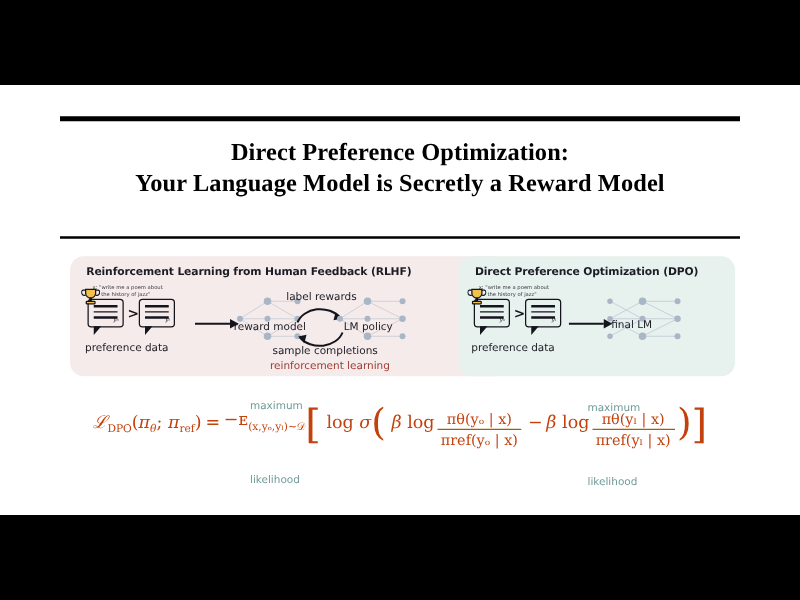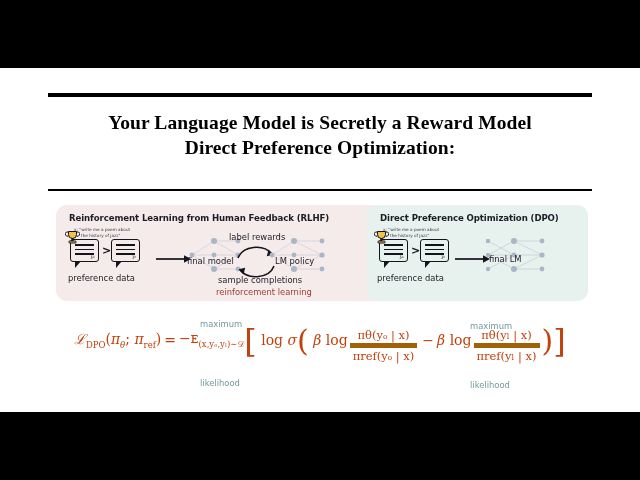--- a/index.html
+++ b/index.html
@@ -289,39 +289,39 @@
   }
   .frac {
     display: inline-flex;
     flex-direction: column;
     align-items: center;
     vertical-align: middle;
     margin: 0 2px;
     font-size: 11.5px;
   }
   .frac .num { padding: 0 3px 1px 3px; margin-top: 12px; }
-  .frac .den { padding: 1px 3px 0 3px; border-top: 5px solid #a16207; }
+  .frac .den { padding: 1px 3px 0 3px; border-top: 1px solid #a16207; }
   .gk { font-style: italic; }
   .op { margin: 0 3px; }
   .nw { white-space: nowrap; }
 </style>
 </head>
 <body>
 
 <div id="slide-frame">
 
   <div class="bar" id="bar-top"></div>
   <div class="bar" id="bar-bottom"></div>
 
   <div id="slide-canvas">
 
     <div id="rule-top"></div>
     <div id="title">
+      <span class="tl">Direct Preference Optimization:</span>
       <span class="tl">Your Language Model is Secretly a Reward Model</span>
-      <span class="tl">Direct Preference Optimization:</span>
     </div>
     <div id="rule-bottom"></div>
 
     <div class="panel" id="panel-rlhf">
       <div class="panel-title">Reinforcement Learning from Human Feedback (RLHF)</div>
 
       <div class="prompt-caption" id="prompt-rlhf">
         <span class="pl">x: "write me a poem about</span>
         <span class="pl2">the history of jazz"</span>
       </div>
@@ -375,21 +375,21 @@
         <g fill="#a9b6c6">
           <circle cx="6" cy="20" r="2.4"></circle>
             <circle cx="28" cy="6" r="3"></circle>
           <circle cx="28" cy="20" r="2.4"></circle>
             <circle cx="28" cy="34" r="3"></circle>
           <circle cx="52" cy="6" r="2.4"></circle>
             <circle cx="52" cy="20" r="2.4"></circle>
           <circle cx="52" cy="34" r="2.4"></circle>
         </g>
       </svg>
-      <div class="node-label" id="lbl-reward">final model</div>
+      <div class="node-label" id="lbl-reward">reward model</div>
 
       <svg id="cycle" width="44" height="42" viewBox="0 0 44 42">
         <path d="M4 17 A19 15 0 0 1 38 13" fill="none" stroke="#14141c" stroke-width="1.6"></path>
         <path d="M34.5 8.5 L39.5 13.8 L32.8 15.2 z" fill="#14141c"></path>
         <path d="M40 25 A19 15 0 0 1 6 29" fill="none" stroke="#14141c" stroke-width="1.6"></path>
         <path d="M9.5 33.5 L4.5 28.2 L11.2 26.8 z" fill="#14141c"></path>
       </svg>
       <div class="cycle-label" id="cyc-top">label rewards</div>
       <div class="cycle-label" id="cyc-bot">sample completions</div>
 

